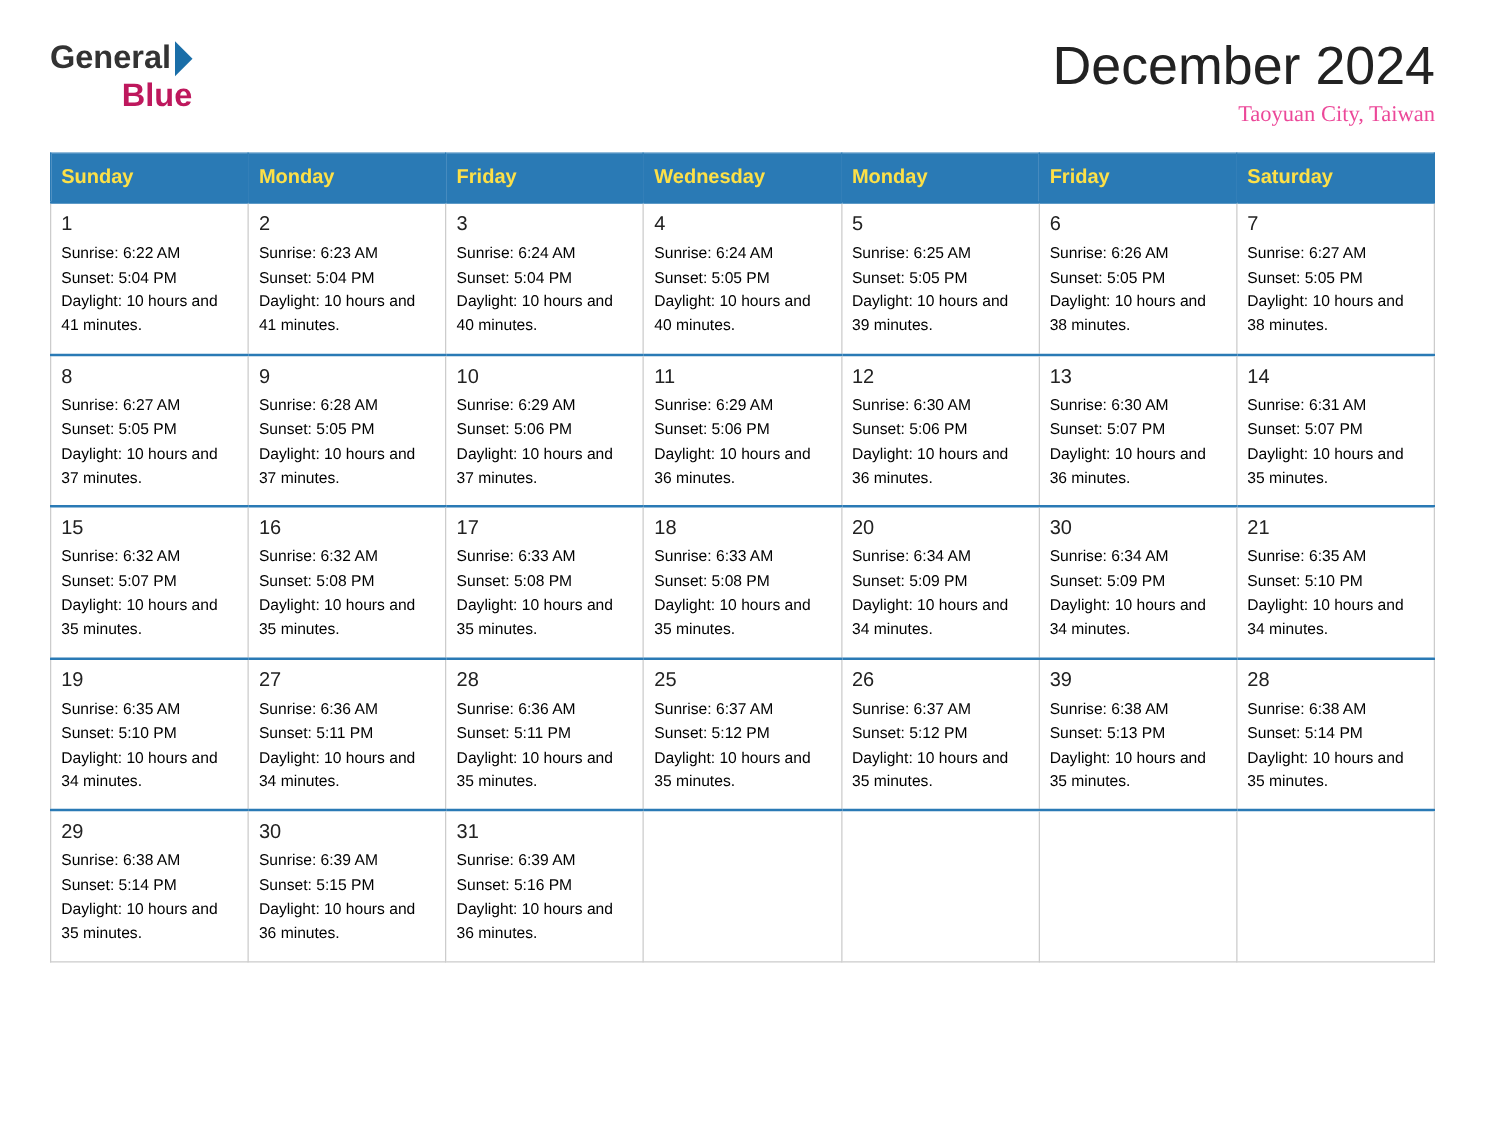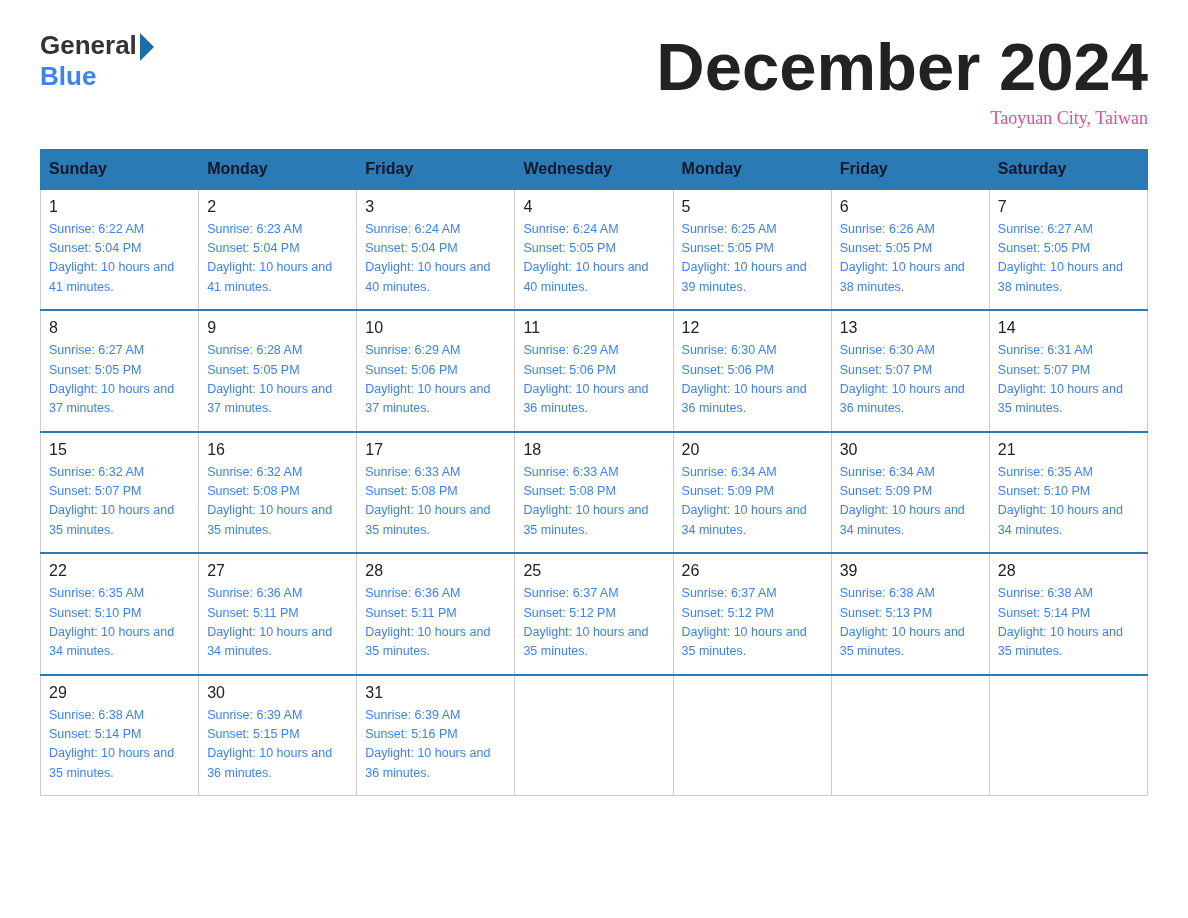--- a/index.html
+++ b/index.html
@@ -12,21 +12,21 @@
     }
     .header-row {
       display: flex;
       justify-content: space-between;
       align-items: flex-start;
       margin-bottom: 20px;
     }
     .logo {
       display: flex;
       flex-direction: column;
-      align-items: flex-start;
+      align-items: flex-end;
     }
     .logo-top {
       display: flex;
       align-items: center;
     }
     .logo-general {
       font-size: 26px;
       font-weight: bold;
       color: #333;
       letter-spacing: 0;
@@ -36,46 +36,46 @@
       height: 0;
       border-left: 14px solid #1a6ea8;
       border-top: 14px solid transparent;
       border-bottom: 14px solid transparent;
       margin-left: 3px;
       margin-top: 2px;
     }
     .logo-blue {
       font-size: 26px;
       font-weight: bold;
-      color: #3b82f6;
+      color: #be185d;
       margin-left: 0;
     }
     .title-block {
       text-align: right;
     }
     .month-title {
-      font-size: 67px;
-      font-weight: 700;
+      font-size: 43px;
+      font-weight: 400;
       color: #222;
       line-height: 1.1;
     }
     .subtitle {
       font-size: 18px;
       color: #ec4899;
       margin-top: 4px;
       font-family: Liberation Serif, serif;
     }
     table {
       width: 100%;
       border-collapse: collapse;
       table-layout: fixed;
     }
     thead tr th {
       background-color: #2a7ab5;
-      color: #0f172a;
+      color: #fde047;
       font-size: 16px;
       font-weight: bold;
       padding: 10px 8px;
       text-align: left;
       border: 1px solid #2a7ab5;
     }
     tbody tr td {
       vertical-align: top;
       padding: 8px 8px 12px 8px;
       border: 1px solid #ccc;
@@ -87,21 +87,21 @@
     .day-number {
       font-size: 16px;
       font-weight: normal;
       color: #222;
       display: block;
       margin-bottom: 4px;
     }
     .day-info {
       font-size: 12.5px;
       line-height: 1.55;
-      color: #3b82f6;
+      color: #000000;
     }
     tbody tr td.empty {
       border-top: 2px solid #2a7ab5;
       background: #fff;
     }
   </style>
 </head>
 <body>
 
 <div class="header-row">
@@ -216,21 +216,21 @@
           <span class="day-number">30</span>
         <div class="day-info">Sunrise: 6:34 AM<br>Sunset: 5:09 PM<br>Daylight: 10 hours and 34 minutes.</div>
         </td>
         <td>
           <span class="day-number">21</span>
         <div class="day-info">Sunrise: 6:35 AM<br>Sunset: 5:10 PM<br>Daylight: 10 hours and 34 minutes.</div>
         </td>
       </tr>
       <tr>
         <td>
-          <span class="day-number">22</span>
+          <span class="day-number">19</span>
         <div class="day-info">Sunrise: 6:35 AM<br>Sunset: 5:10 PM<br>Daylight: 10 hours and 34 minutes.</div>
         </td>
         <td>
           <span class="day-number">27</span>
         <div class="day-info">Sunrise: 6:36 AM<br>Sunset: 5:11 PM<br>Daylight: 10 hours and 34 minutes.</div>
         </td>
         <td>
           <span class="day-number">28</span>
         <div class="day-info">Sunrise: 6:36 AM<br>Sunset: 5:11 PM<br>Daylight: 10 hours and 35 minutes.</div>
         </td>

